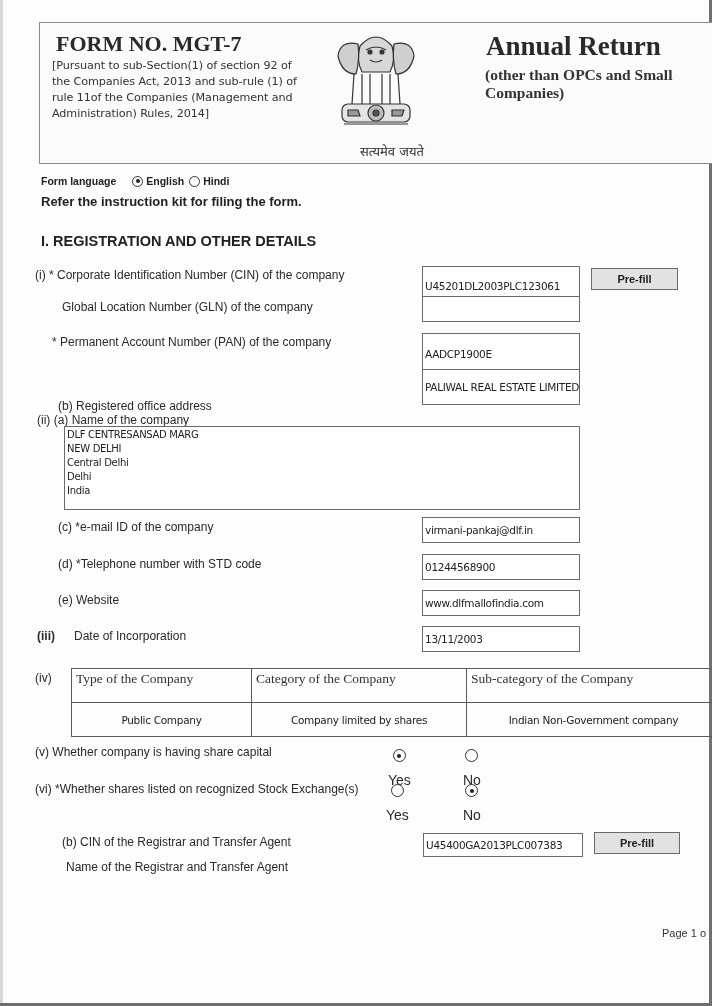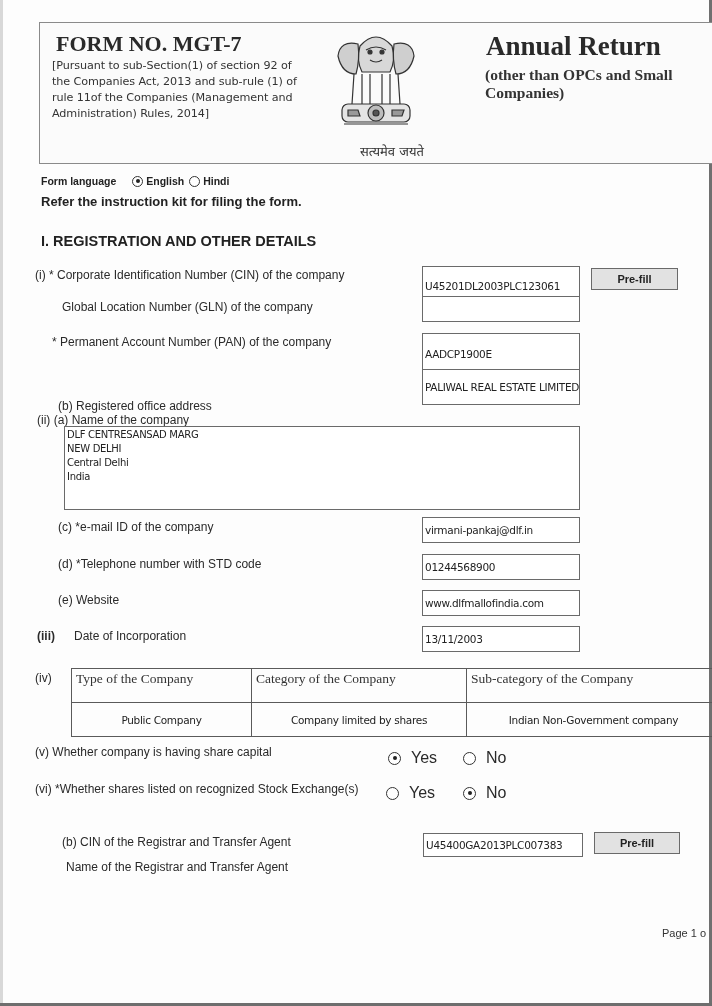--- a/index.html
+++ b/index.html
@@ -82,21 +82,21 @@
   .company-table td {
     border: 1px solid #5a5a5a; height: 34px; box-sizing: border-box;
   }
   .company-table .th {
     font-family: "Liberation Serif", serif; font-size: 13.5px; color: #333; vertical-align: top; padding: 2px 4px;
   }
   .company-table .tv {
     font-family: "DejaVu Sans", sans-serif; font-size: 10.5px; color: #222; text-align: center; vertical-align: middle; letter-spacing: -0.3px;
   }
 
-  .yn { position: absolute; display: flex; align-items: center; gap: 10px; font-size: 16px; color: #2a2a2a; }
+  .yn { position: absolute; display: flex; align-items: center; gap: 10px; font-size: 14px; color: #2a2a2a; flex-direction: column; }
   .yn .radio { width: 13px; height: 13px; }
   .yn .radio.checked::after { left: 3.5px; top: 3.5px; width: 4px; height: 4px; }
 
   .page-num { position: absolute; left: 662px; top: 927px; font-size: 11px; color: #333; }
 </style>
 </head>
 <body>
 
 <div class="page-edge-left"></div>
 <div class="page-edge-right"></div>
@@ -155,20 +155,21 @@
 <div class="field" style="left:422px; top:333px; width:158px; height:41px;">AADCP1900E</div>
 
 <div class="label" style="left:37px; top:385px;margin-top:28px;">(ii)  (a) Name of the company</div>
 <div class="field" style="left:422px; top:369px; width:158px; height:36px;">PALIWAL REAL ESTATE LIMITED</div>
 
 <div class="label" style="left:58px; top:399px;">(b) Registered office address</div>
 <div class="address">
   <div>DLF CENTRESANSAD MARG</div>
   <div>NEW DELHI</div>
   <div>Central Delhi</div>
+  <div>Delhi</div>
   <div>India</div>
 </div>
 
 <div class="label" style="left:58px; top:520px;">(c) *e-mail ID of the company</div>
 <div class="field" style="left:422px; top:517px; width:158px; height:26px;">virmani-pankaj@dlf.in</div>
 
 <div class="label" style="left:58px; top:557px;">(d) *Telephone number with STD code</div>
 <div class="field" style="left:422px; top:554px; width:158px; height:26px;">01244568900</div>
 
 <div class="label" style="left:58px; top:593px;">(e)  Website</div>

